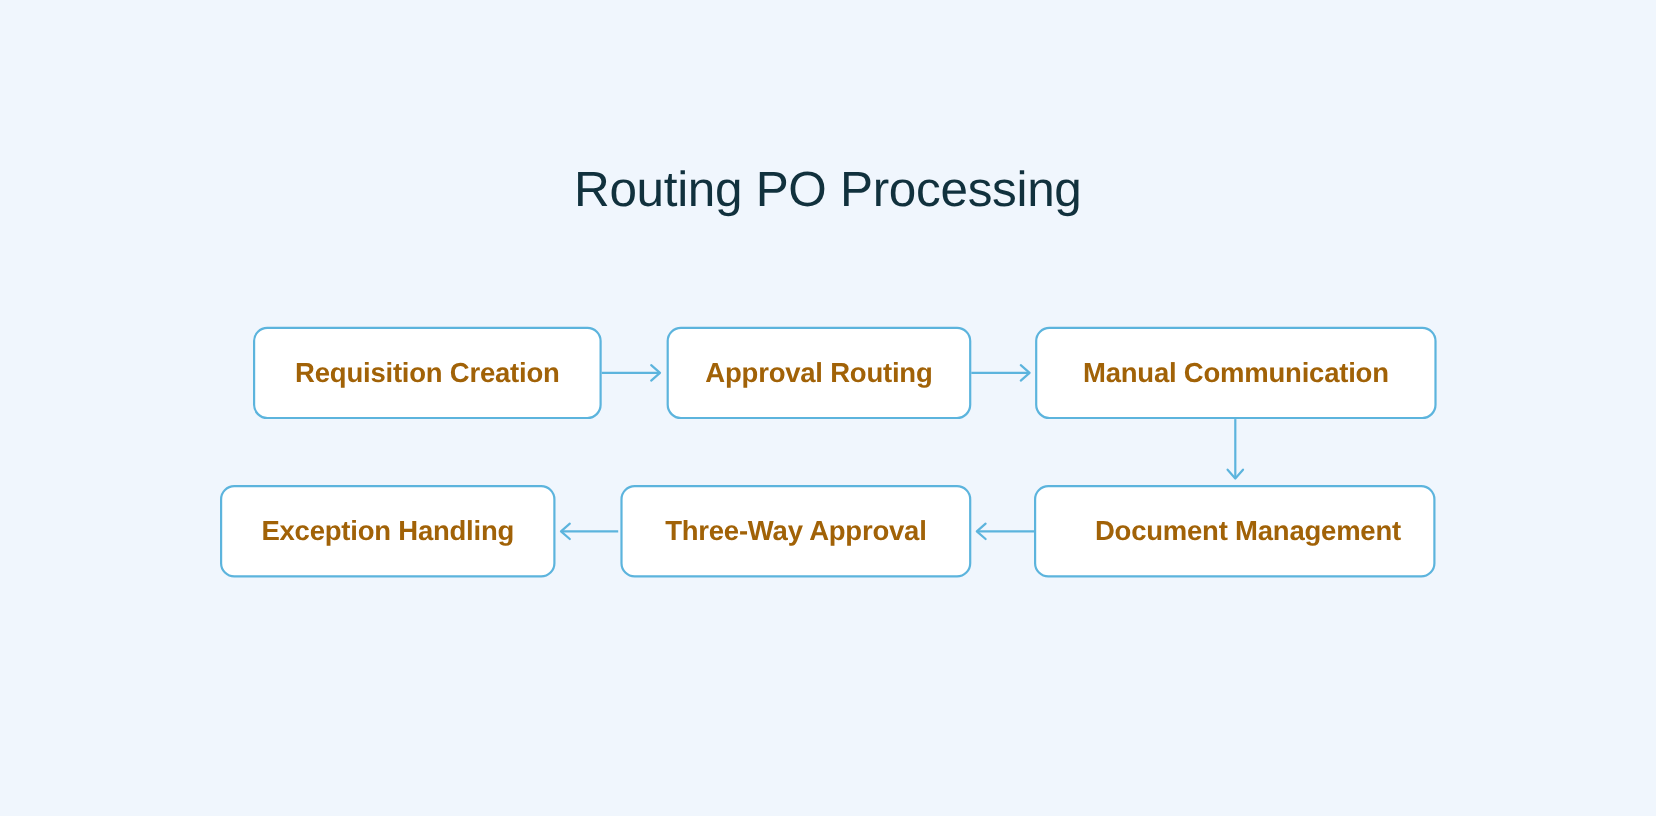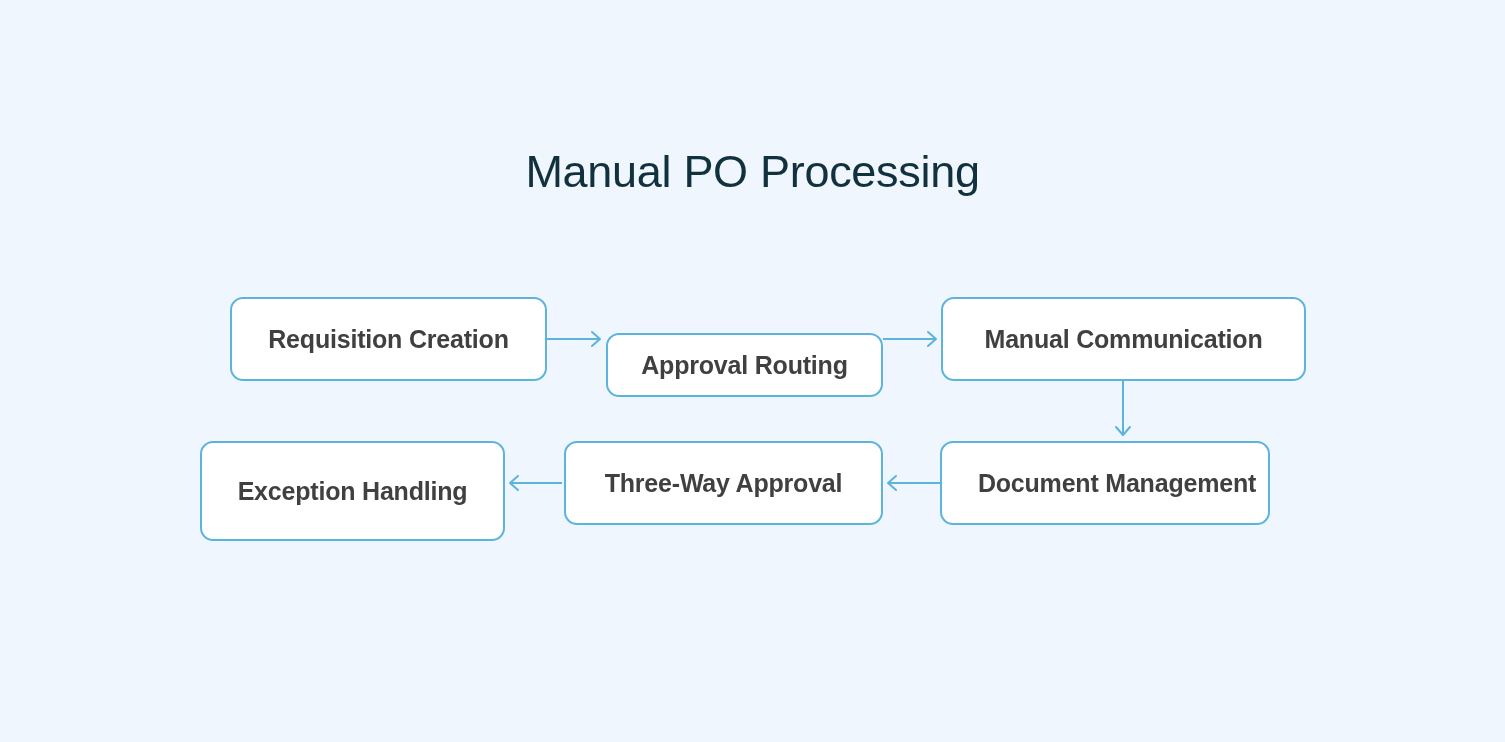--- a/index.html
+++ b/index.html
@@ -37,61 +37,61 @@
     border: 2px solid #5cb4dd;
     border-radius: 13px;
     background: #ffffff;
     display: flex;
     align-items: center;
     justify-content: center;
   }
   .node-label {
     font-size: 25px;
     font-weight: bold;
-    color: #404040;
+    color: #a16207;
     letter-spacing: -0.2px;
     white-space: nowrap;
     font-family: "Liberation Sans", sans-serif;
   }
   .edge {
     position: absolute;
   }
   .edge svg {
     display: block;
     overflow: visible;
   }
 </style>
 </head>
 <body>
 
 <div id="canvas">
 
-  <div id="diagram-title">Manual PO Processing</div>
+  <div id="diagram-title">Routing PO Processing</div>
 
   <div class="node" style="left:230px; top:297px; width:317px; height:84px;">
     <span class="node-label">Requisition Creation</span>
   </div>
 
-  <div class="node" style="left:606px; top:297px; width:277px; height:64px;margin-top:36px;">
+  <div class="node" style="left:606px; top:297px; width:277px; height:84px;">
     <span class="node-label">Approval Routing</span>
   </div>
 
   <div class="node" style="left:941px; top:297px; width:365px; height:84px;">
     <span class="node-label">Manual Communication</span>
   </div>
 
-  <div class="node" style="left:940px; top:441px; width:330px; height:84px;padding-left:24px;">
+  <div class="node" style="left:940px; top:441px; width:365px; height:84px;padding-left:24px;">
     <span class="node-label">Document Management</span>
   </div>
 
   <div class="node" style="left:564px; top:441px; width:319px; height:84px;">
     <span class="node-label">Three-Way Approval</span>
   </div>
 
-  <div class="node" style="left:200px; top:441px; width:305px; height:100px;">
+  <div class="node" style="left:200px; top:441px; width:305px; height:84px;">
     <span class="node-label">Exception Handling</span>
   </div>
 
   <div class="edge" style="left:547px; top:325px; width:60px; height:28px;">
     <svg width="60" height="28" viewBox="0 0 60 28">
       <path d="M0 14 L52 14" stroke="#5cb4dd" stroke-width="2" fill="none"></path>
       <path d="M45 7 L53 14 L45 21" stroke="#5cb4dd" stroke-width="2" fill="none" stroke-linecap="round" stroke-linejoin="round"></path>
     </svg>
   </div>
 

